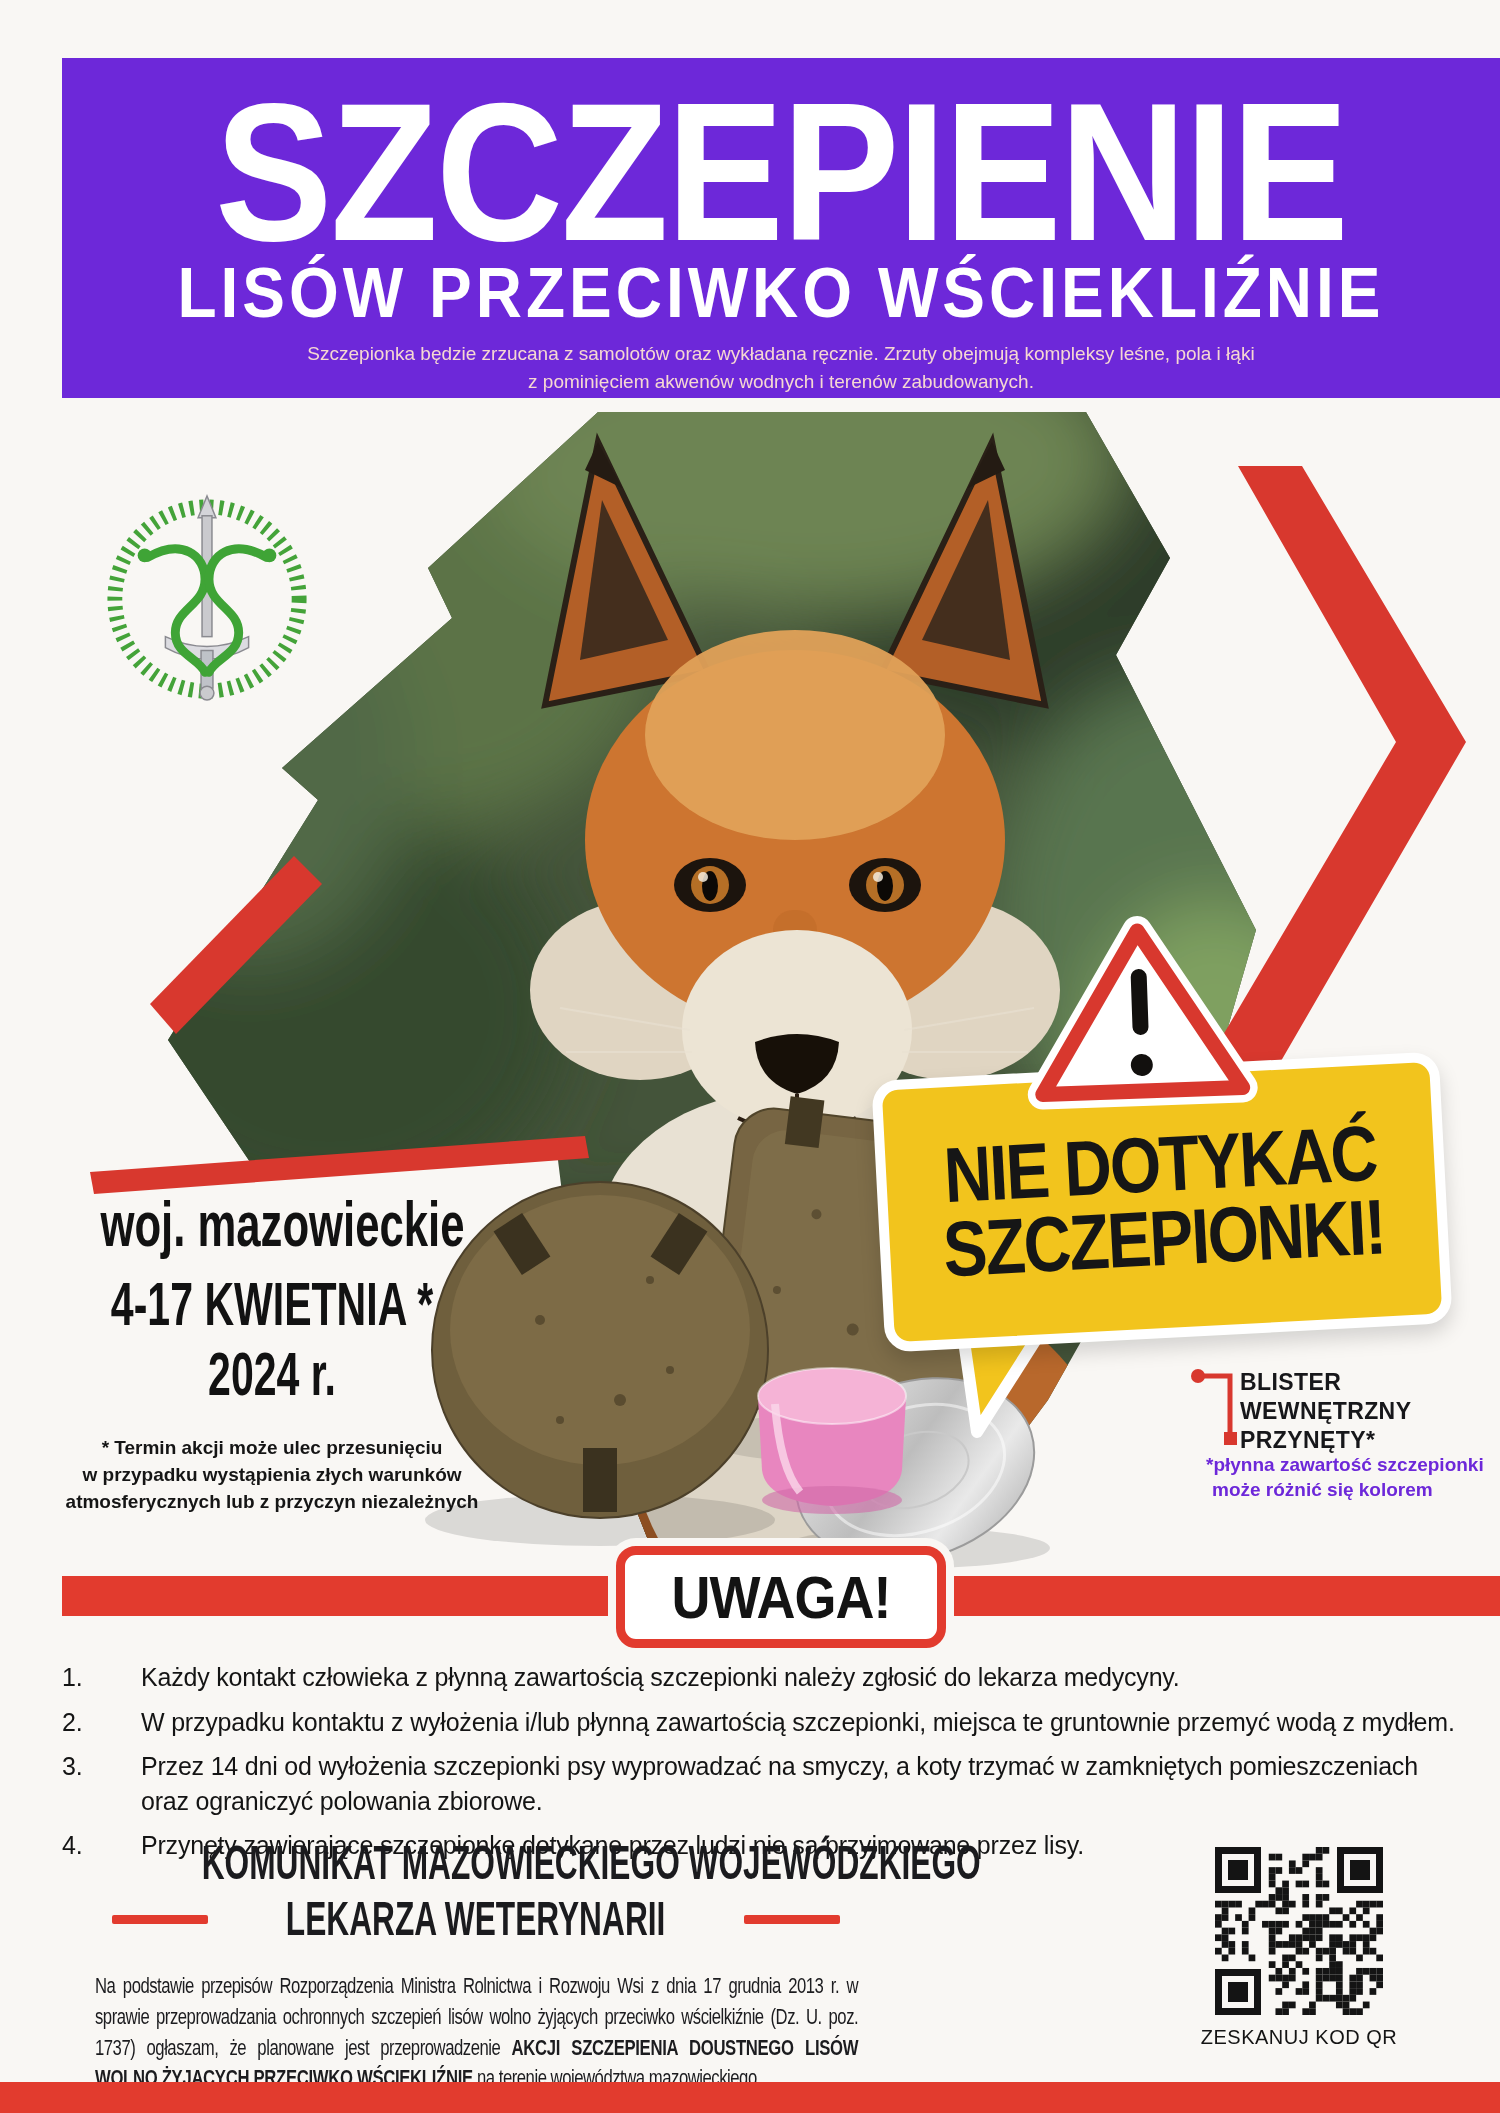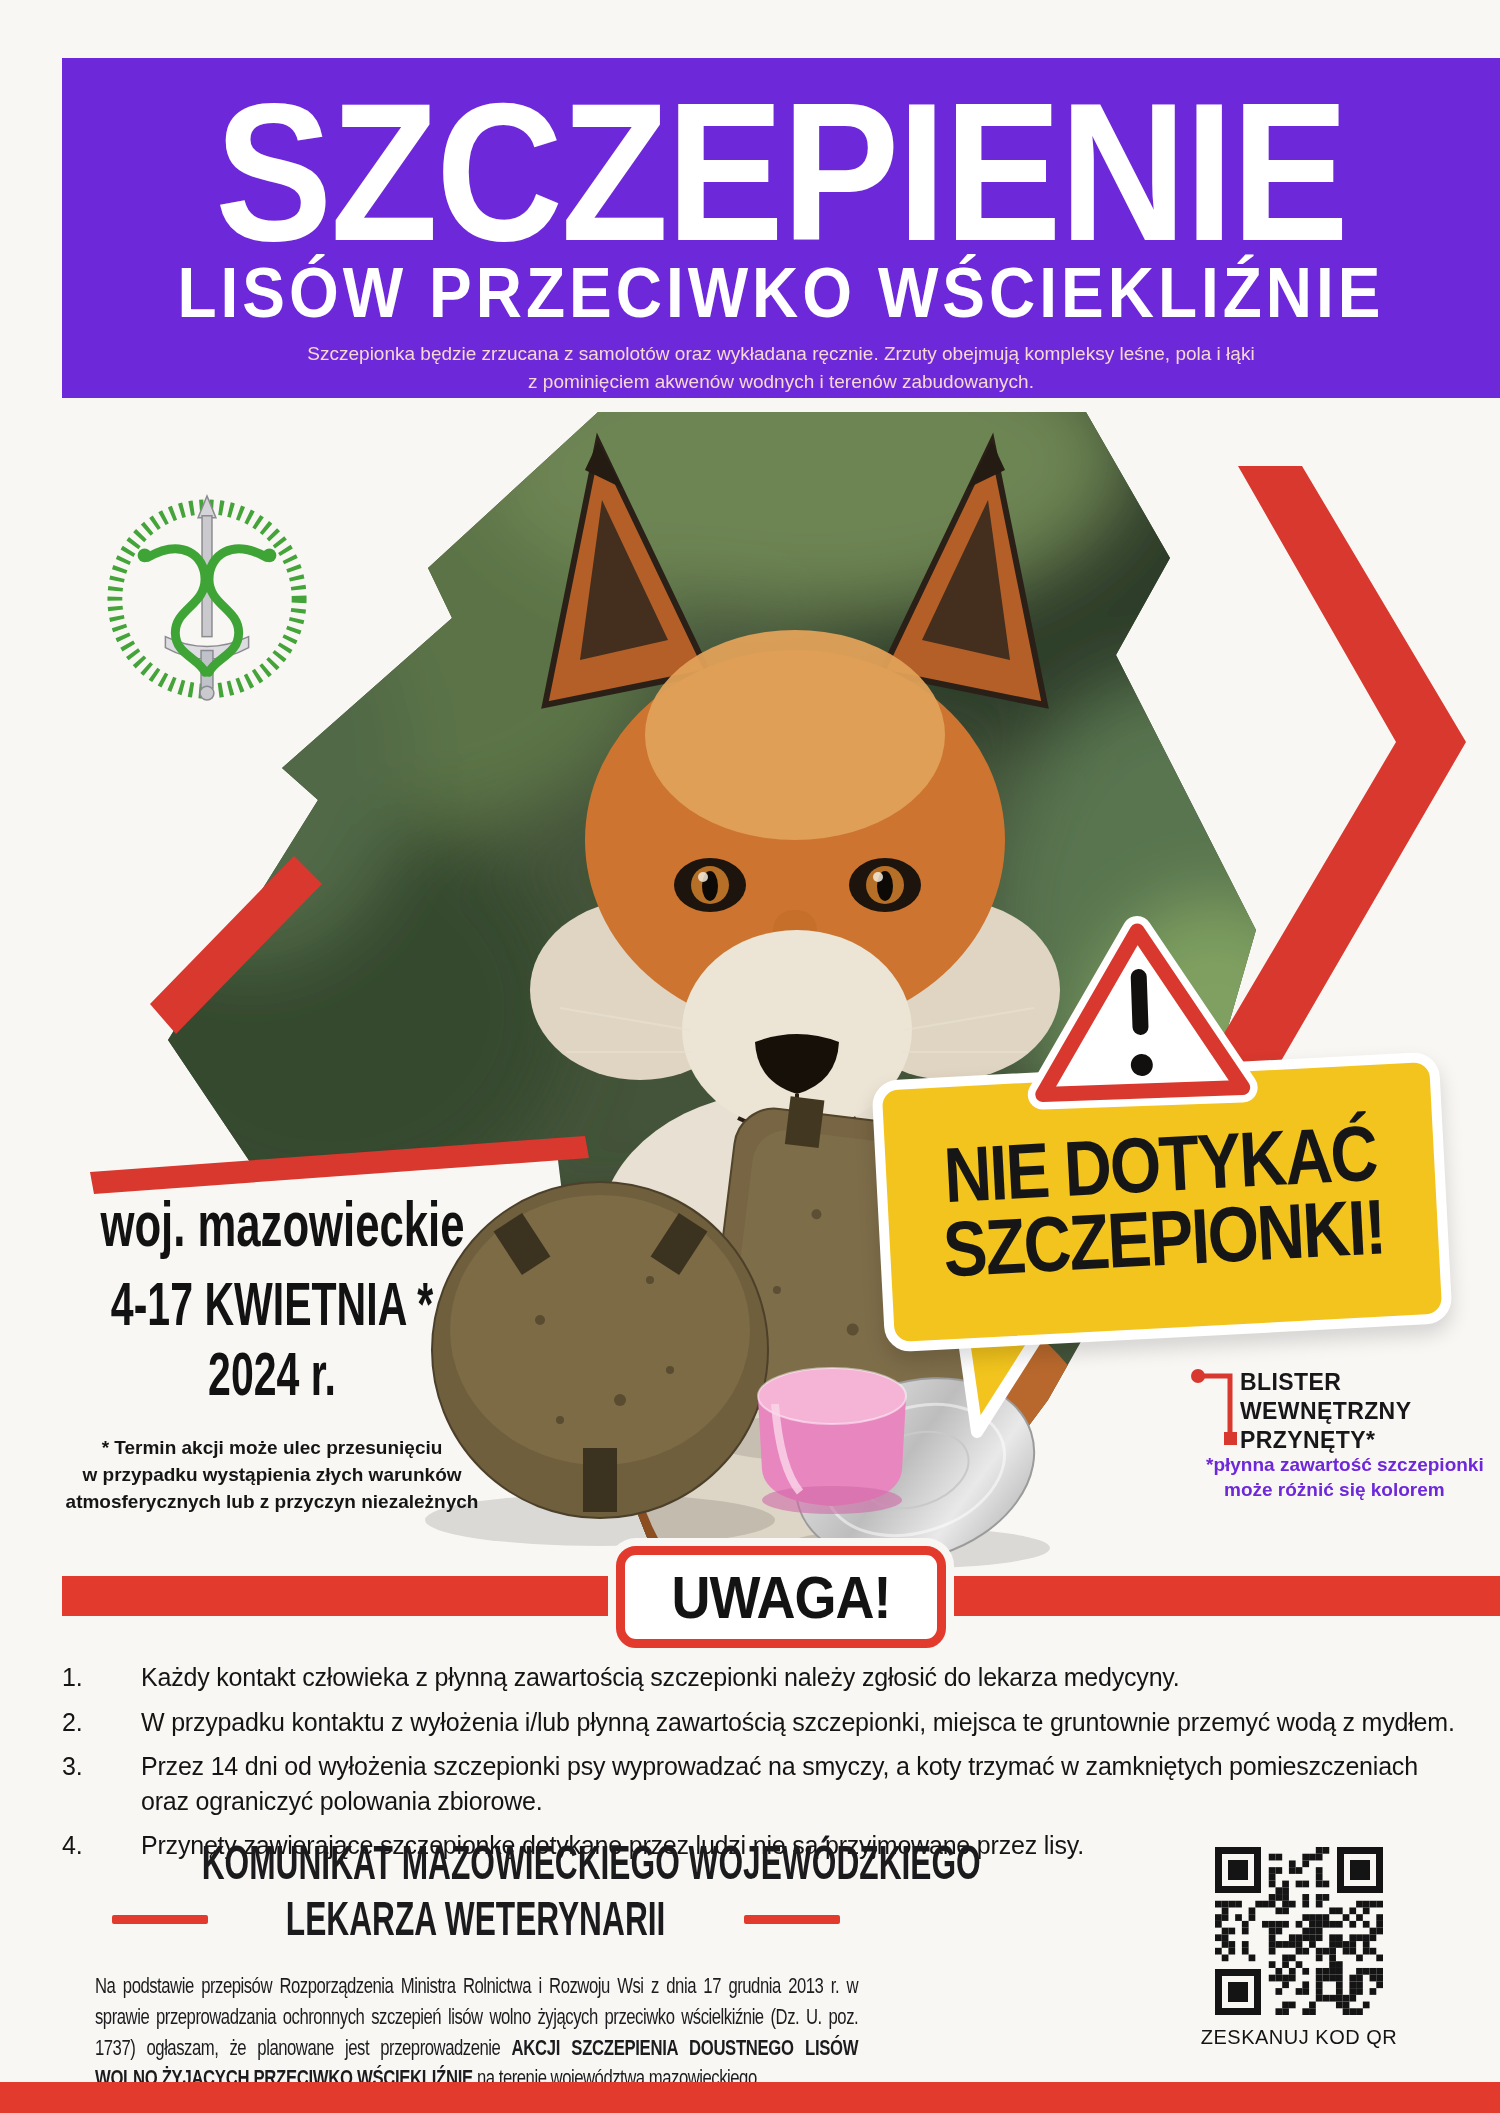--- a/index.html
+++ b/index.html
@@ -32,21 +32,21 @@
   
   .bubble{left:878px;top:1066px;width:548px;height:252px;background:#f2c41d;border:10px solid #fff;
           border-radius:26px;transform:rotate(-3deg);box-shadow:0 10px 20px rgba(0,0,0,.15);
           display:flex;flex-direction:column;align-items:center;justify-content:center;}
   .bubble-line{font-size:66px;font-weight:700;letter-spacing:-2px;color:#161616;line-height:1.12;
                transform:scaleY(1.18);white-space:nowrap;}
 
   
   .blister-label{left:1240px;top:1368px;font-size:23px;font-weight:700;line-height:1.26;letter-spacing:.4px;color:#17171a;}
   .blister-foot{left:1206px;top:1452px;font-size:19px;font-weight:700;line-height:1.32;color:#6d28d9;}
-  .blister-foot .l2{margin-left:18px;}
+  .blister-foot .l2{margin-left:6px;}
 
   
   .uwaga-bar{left:62px;top:1576px;width:1438px;height:40px;background:#e23b2e;}
   .uwaga-box{left:781px;top:1546px;transform:translateX(-50%);width:312px;height:84px;background:#fff;
              border:9px solid #e23b2e;border-radius:20px;box-shadow:0 0 0 8px #f9f7f4;
              display:flex;align-items:center;justify-content:center;}
   .uwaga-text{font-size:54px;font-weight:700;color:#131313;letter-spacing:-1px;transform:scaleY(1.08);}
 
   
   .instructions{left:62px;top:1660px;width:1400px;color:#141414;}

